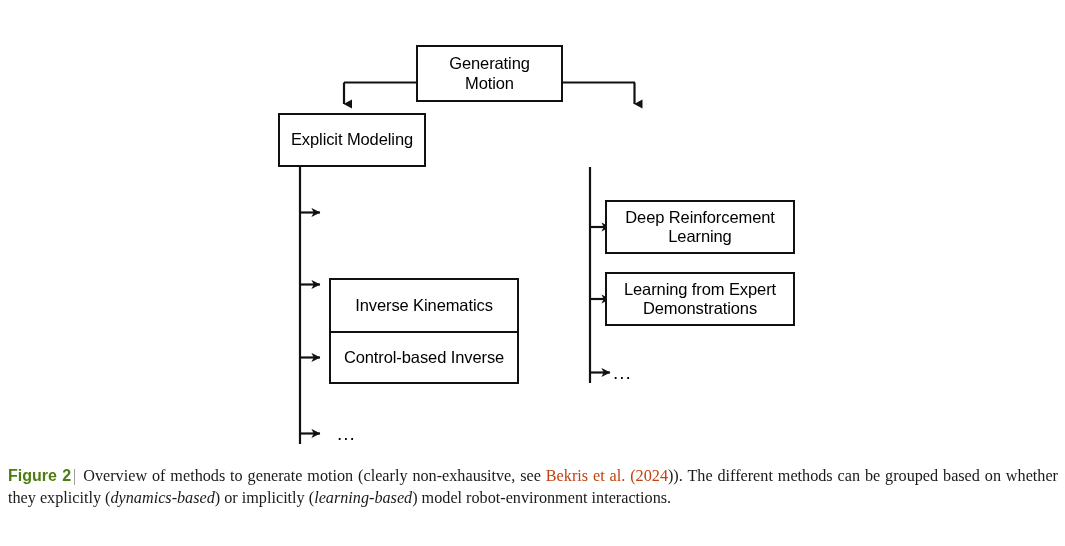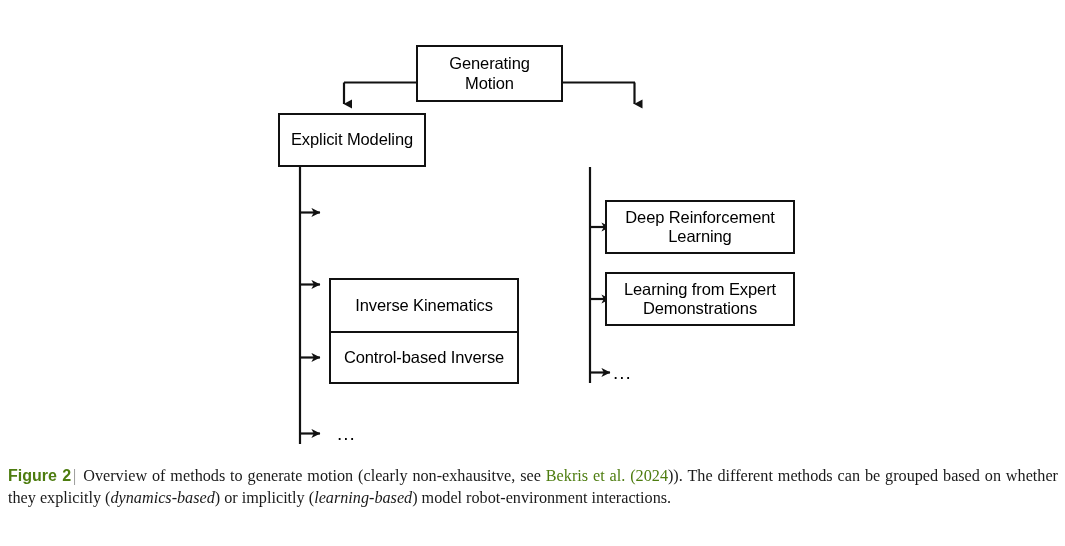--- a/index.html
+++ b/index.html
@@ -106,21 +106,21 @@
     font-weight: bold;
     font-size: 16px;
     color: #4d7c0f;
   }
   #caption .bar {
     color: #8a8a8a;
     font-family: "Liberation Serif", serif;
     padding: 0 2px;
   }
   #caption .cite {
-    color: #4d7c0f;
+    color: #c2410c;
   }
   #caption .em {
     font-style: italic;
   }
 </style>
 </head>
 <body>
 
 <div id="figure-area">
 

